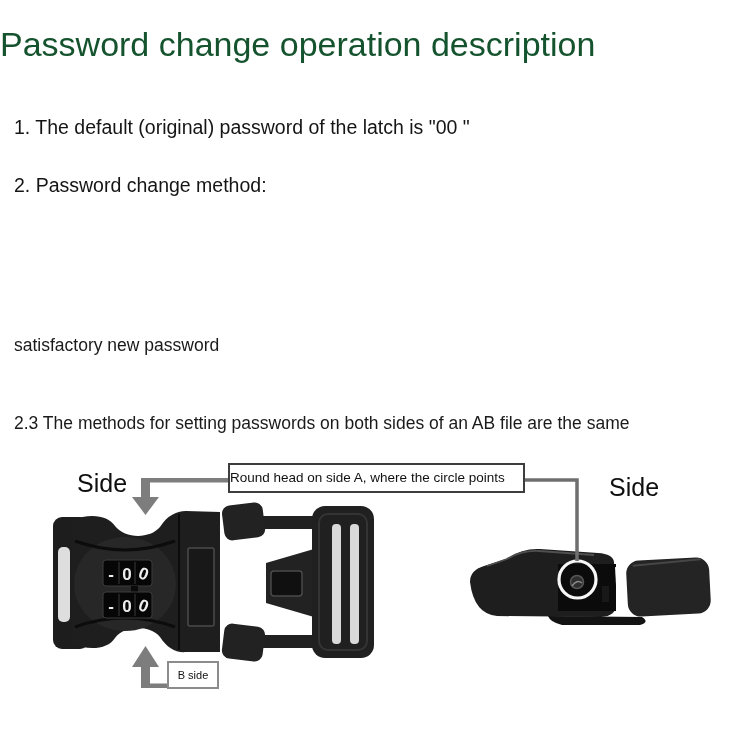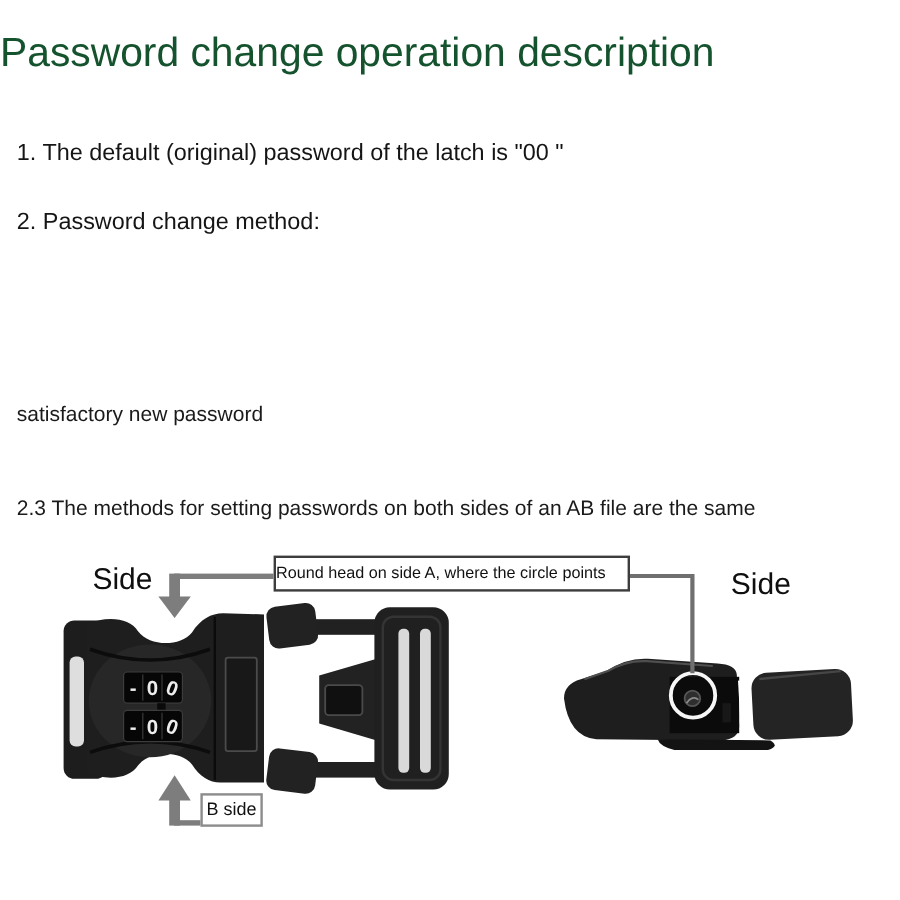--- a/index.html
+++ b/index.html
@@ -24,21 +24,21 @@
   .front-label{left:77px;top:470px;}
   .side-label{left:609px;top:474px;}
   .callout-box{
     left:228px;top:463px;width:293px;height:26px;
     border:2px solid #3d3d3d;background:#fff;
     font-size:13.5px;line-height:26px;text-align:left;white-space:nowrap;color:#111;
   }
   .bside-box{
     left:167px;top:661px;width:48px;height:24px;
     border:2.5px solid #8c8c8c;background:#fff;
-    font-size:15px;line-height:24px;text-align:center;white-space:nowrap;color:#111;
+    font-size:11px;line-height:24px;text-align:center;white-space:nowrap;color:#111;
   }
   .figure-svg{left:0;top:440px;width:750px;height:310px;}
   svg text.dial{
     font-family:"Liberation Sans",sans-serif;font-size:17px;font-weight:bold;fill:#ededed;
   }
 </style>
 </head>
 <body>
 
 <div class="page">

